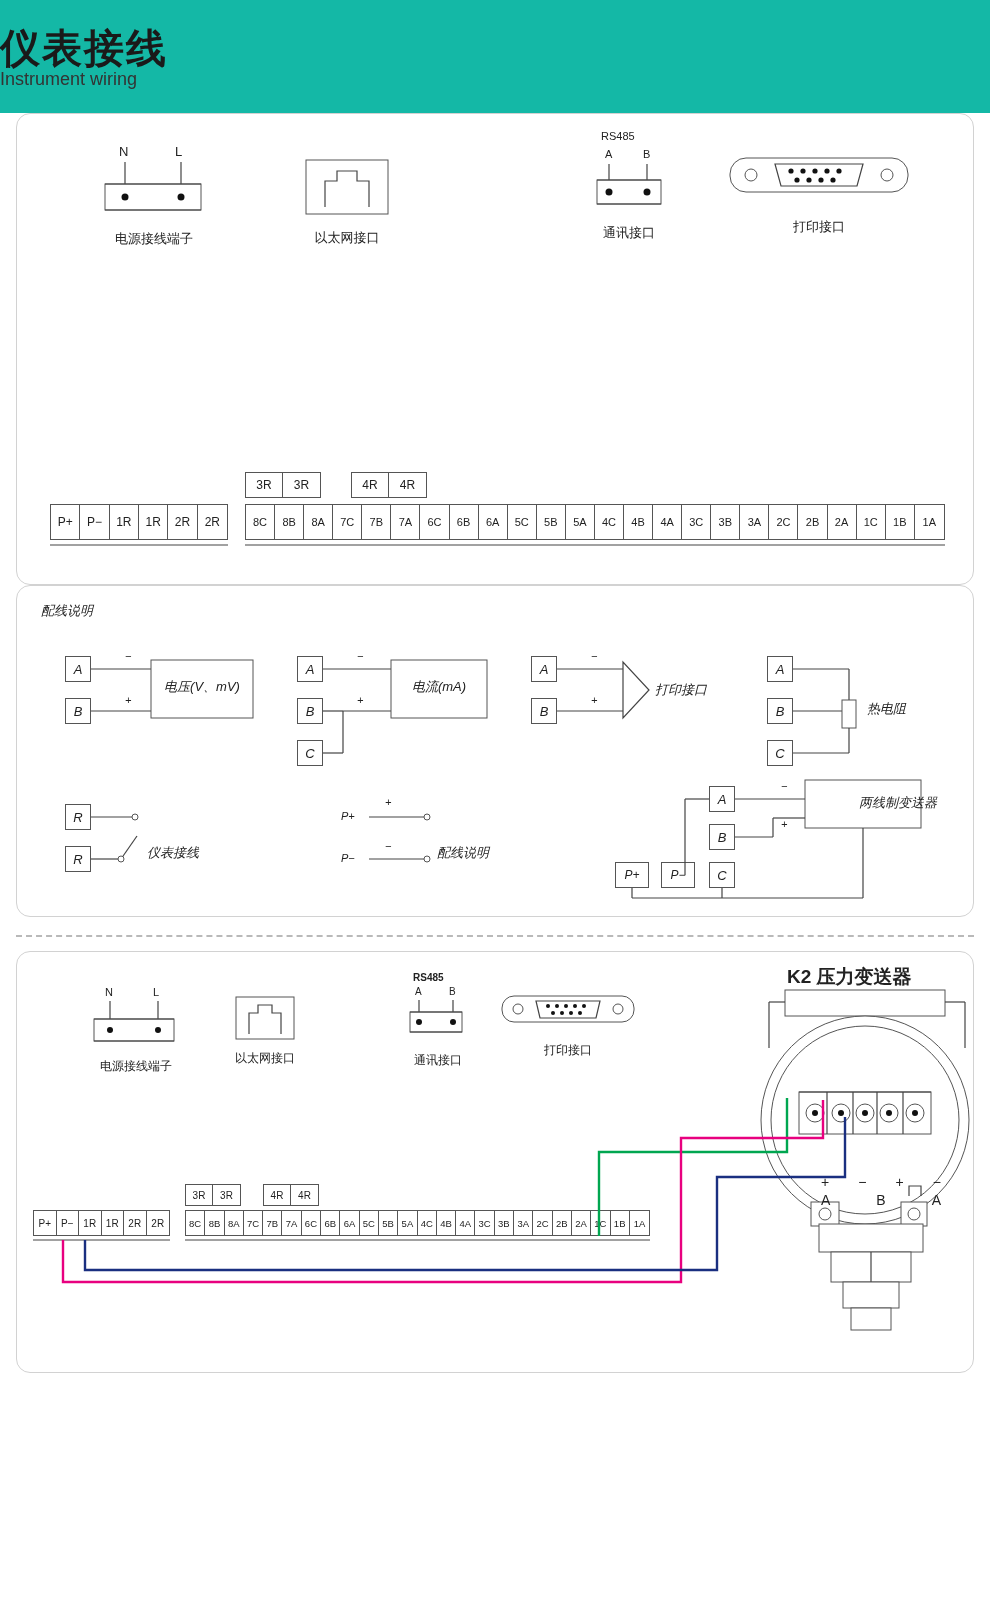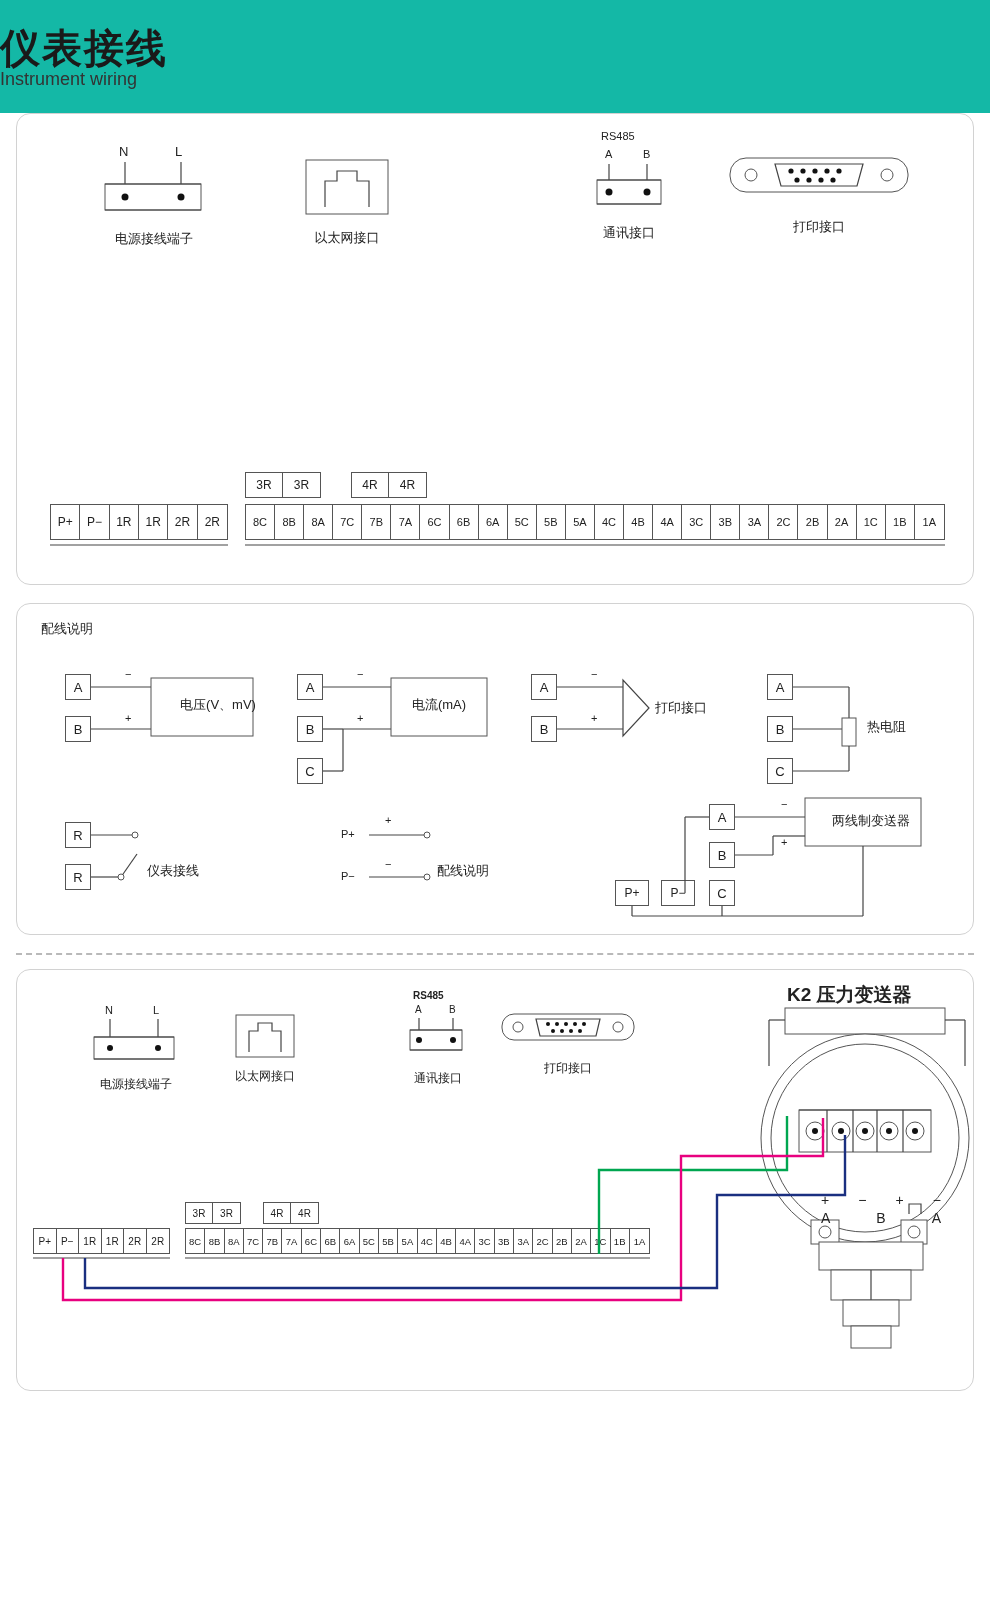--- a/index.html
+++ b/index.html
@@ -23,21 +23,21 @@
   .sec-title{
     text-align:center;font-size:24px;font-weight:bold;color:#1b1b1b;
     margin-top:22px;margin-bottom:14px;
   }
 
   .card{
     margin:0 16px;border:1px solid #d2d2d2;border-radius:14px;background:#fff;
     position:relative;
   }
   .card.c1{height:470px;}
-  .card.c2{height:330px;margin-top:18px;}
+  .card.c2{height:330px;font-style:italic;}
   .card.c3{height:420px;margin-top:14px;border:1px solid #d2d2d2;}
 
   .dash{
     margin:18px 16px 0 16px;border-top:2px dashed #b9b9b9;
   }
 
   .bullet-head{
     display:flex;align-items:center;gap:12px;margin:16px 0 10px 22px;
   }
   .bullet-dot{width:11px;height:11px;border-radius:50%;background:#e8412f;display:inline-block;}
@@ -217,21 +217,21 @@
     <div class="abs" style="left:34px;top:62px;width:220px;height:90px;">
       <div class="wirebox abs" style="left:14px;top:8px;width:26px;height:26px;">A</div>
       <div class="wirebox abs" style="left:14px;top:50px;width:26px;height:26px;">B</div>
       <div class="abs txt-sm" style="left:74px;top:2px;">−</div>
       <div class="abs txt-sm" style="left:74px;top:46px;">+</div>
       <svg class="abs" style="left:0;top:0;" width="220" height="92">
         <line class="stroke" x1="40" y1="21" x2="100" y2="21"></line>
         <line class="stroke" x1="40" y1="63" x2="100" y2="63"></line>
         <rect x="100" y="12" width="102" height="58" fill="#fff" stroke="#555"></rect>
       </svg>
-      <div class="abs txt" style="left:100px;top:30px;width:102px;text-align:center;padding-left:16px;">电压(V、mV)</div>
+      <div class="abs txt" style="left:100px;top:30px;width:102px;text-align:center;">电压(V、mV)</div>
     </div>
 
     <div class="abs" style="left:266px;top:62px;width:220px;height:110px;">
       <div class="wirebox abs" style="left:14px;top:8px;width:26px;height:26px;">A</div>
       <div class="wirebox abs" style="left:14px;top:50px;width:26px;height:26px;">B</div>
       <div class="wirebox abs" style="left:14px;top:92px;width:26px;height:26px;">C</div>
       <div class="abs txt-sm" style="left:74px;top:2px;">−</div>
       <div class="abs txt-sm" style="left:74px;top:46px;">+</div>
       <svg class="abs" style="left:0;top:0;" width="220" height="130">
         <line class="stroke" x1="40" y1="21" x2="108" y2="21"></line>
@@ -313,21 +313,21 @@
         <line class="stroke" x1="168" y1="65" x2="168" y2="46"></line>
         <line class="stroke" x1="168" y1="46" x2="200" y2="46"></line>
         <line class="stroke" x1="130" y1="65" x2="168" y2="65"></line>
         <line class="stroke" x1="80" y1="27" x2="80" y2="103"></line>
         <line class="stroke" x1="80" y1="27" x2="104" y2="27"></line>
         <line class="stroke" x1="27" y1="116" x2="27" y2="126"></line>
         <line class="stroke" x1="27" y1="126" x2="258" y2="126"></line>
         <line class="stroke" x1="258" y1="126" x2="258" y2="56"></line>
         <line class="stroke" x1="117" y1="116" x2="117" y2="126"></line>
       </svg>
-      <div class="abs txt" style="left:200px;top:22px;width:132px;text-align:center;">两线制变送器</div>
+      <div class="abs txt" style="left:200px;top:22px;width:132px;text-align:right;">两线制变送器</div>
     </div>
   </div>
 
   <div class="dash"></div>
 
 
   <div class="card c3">
 
     <div class="abs" style="left:770px;top:12px;font-size:19px;font-weight:bold;">K2  压力变送器</div>
 

